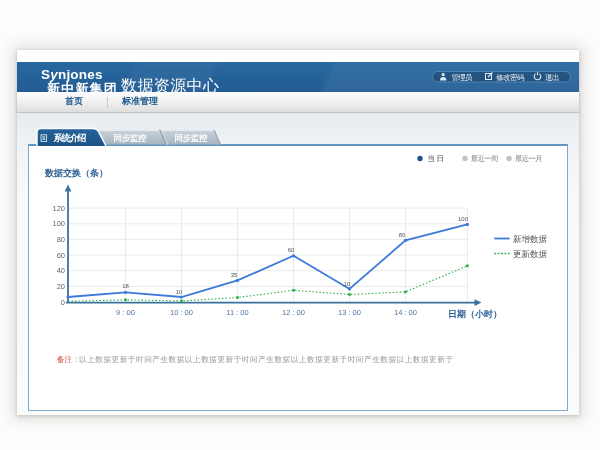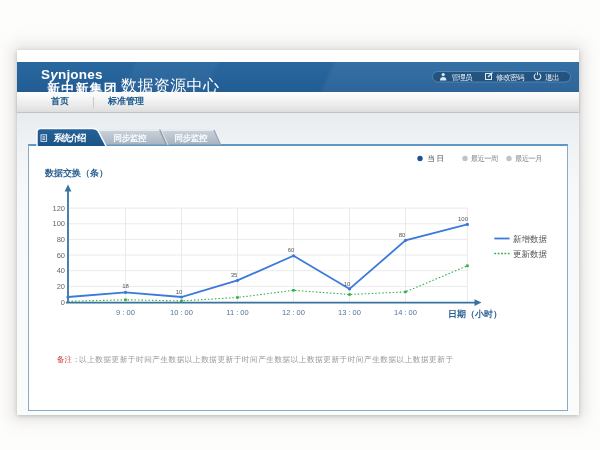--- a/index.html
+++ b/index.html
@@ -11,21 +11,21 @@
   background:
    linear-gradient(115deg, rgba(255,255,255,0) 54%, rgba(255,255,255,.055) 55%, rgba(255,255,255,.055) 100%),
    linear-gradient(115deg, rgba(255,255,255,0) 20%, rgba(255,255,255,.035) 21%, rgba(255,255,255,.035) 34%, rgba(255,255,255,0) 35%),
    linear-gradient(180deg,#29689f 0%, #235e96 55%, #1c5284 100%);
   border-bottom:2px solid #174977; }
 #logo1 { position:absolute; left:24px; top:5px; color:#fff; font-size:13.5px; font-weight:bold; letter-spacing:.2px; }
 #logo2 { position:absolute; left:30px; top:18px; color:#fff; font-size:13px; font-weight:bold; letter-spacing:1.2px; }
 #ttl { position:absolute; left:104px; top:14px; color:#fff; font-size:16px; letter-spacing:.4px; }
 #pill { position:absolute; left:415px; top:8px; }
 
-#nav { position:absolute; left:0; top:42px; width:562px; height:21px; background:linear-gradient(180deg,#fefefe,#e9e9e9 70%,#dedede); border-bottom:1px solid #c3c3c3; box-shadow:0 1px 2px rgba(80,80,80,.18); display:flex; padding-left:10px; }
+#nav { position:absolute; left:0; top:42px; width:562px; height:21px; background:linear-gradient(180deg,#fefefe,#e9e9e9 70%,#dedede); border-bottom:1px solid #c3c3c3; box-shadow:0 1px 2px rgba(80,80,80,.18); display:flex; padding-left:24px; }
 #nav .it { width:66px; text-align:center; font-size:9px; font-weight:bold; color:#1a578c; line-height:19px; position:relative; }
 #nav .it + .it:before { content:""; position:absolute; left:0; top:5px; height:11px; width:1px; background:#c9c9c9; }
 
 #content { position:absolute; left:0; top:64px; width:562px; height:301px; background:linear-gradient(180deg,#e8ecef 0%, #eff2f4 9%, #f7f8f9 25%, #fafbfb 100%); }
 #panel { position:absolute; left:11px; top:30px; width:540px; height:267px; background:#fff; border:1px solid #85abc9; border-top:2px solid #6297c3; }
 #tabs { position:absolute; left:10px; top:11px; z-index:3; }
 #chart { position:absolute; left:11px; top:30px; }
 </style>
 </head>
 <body>

